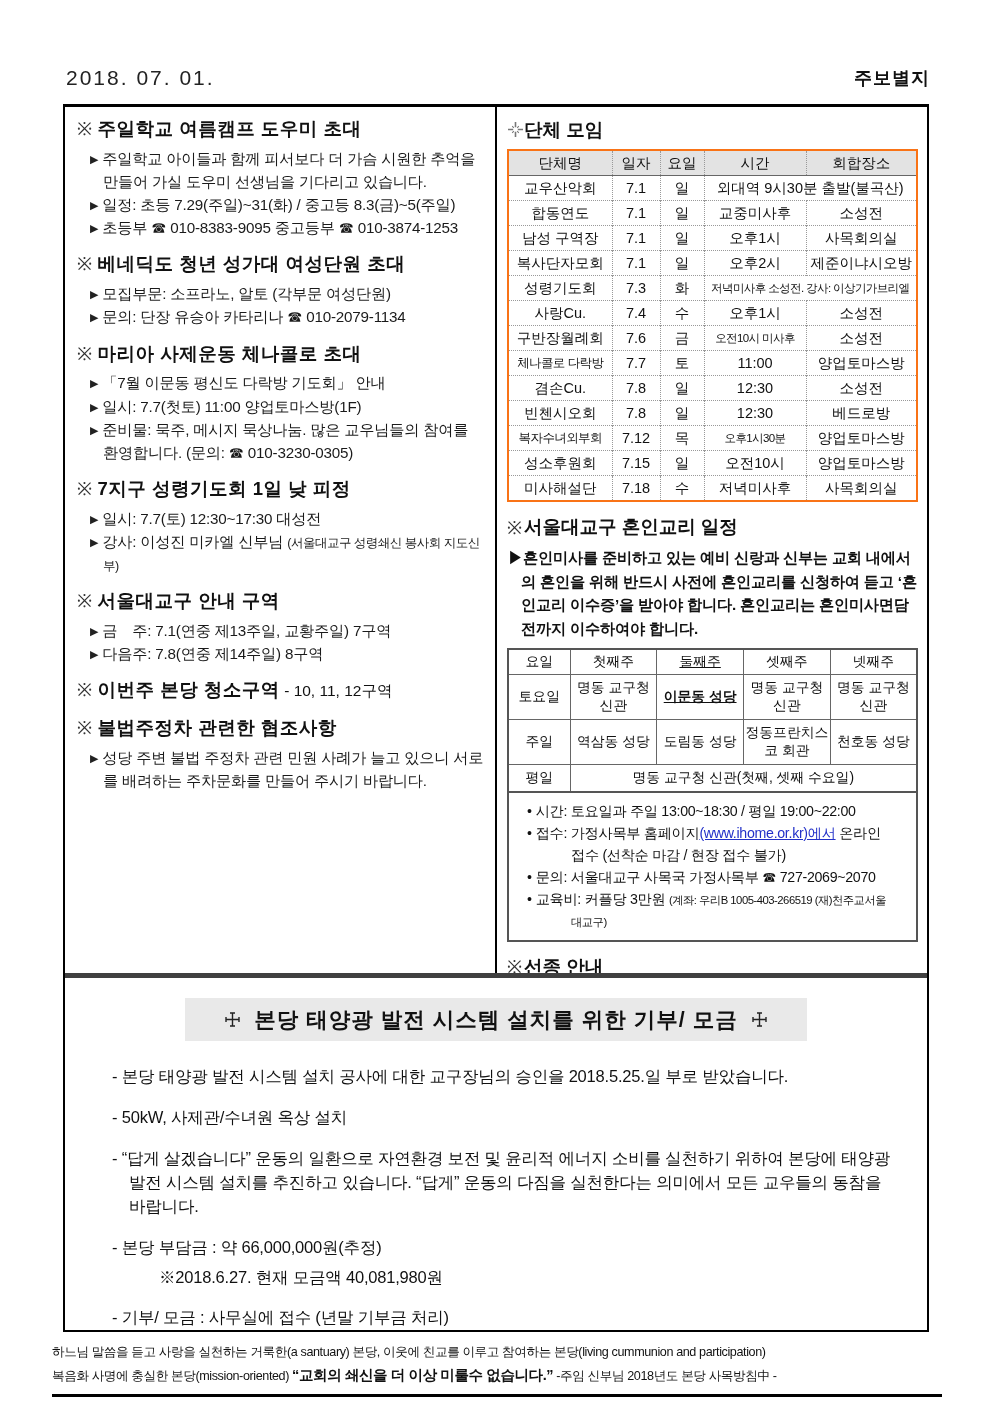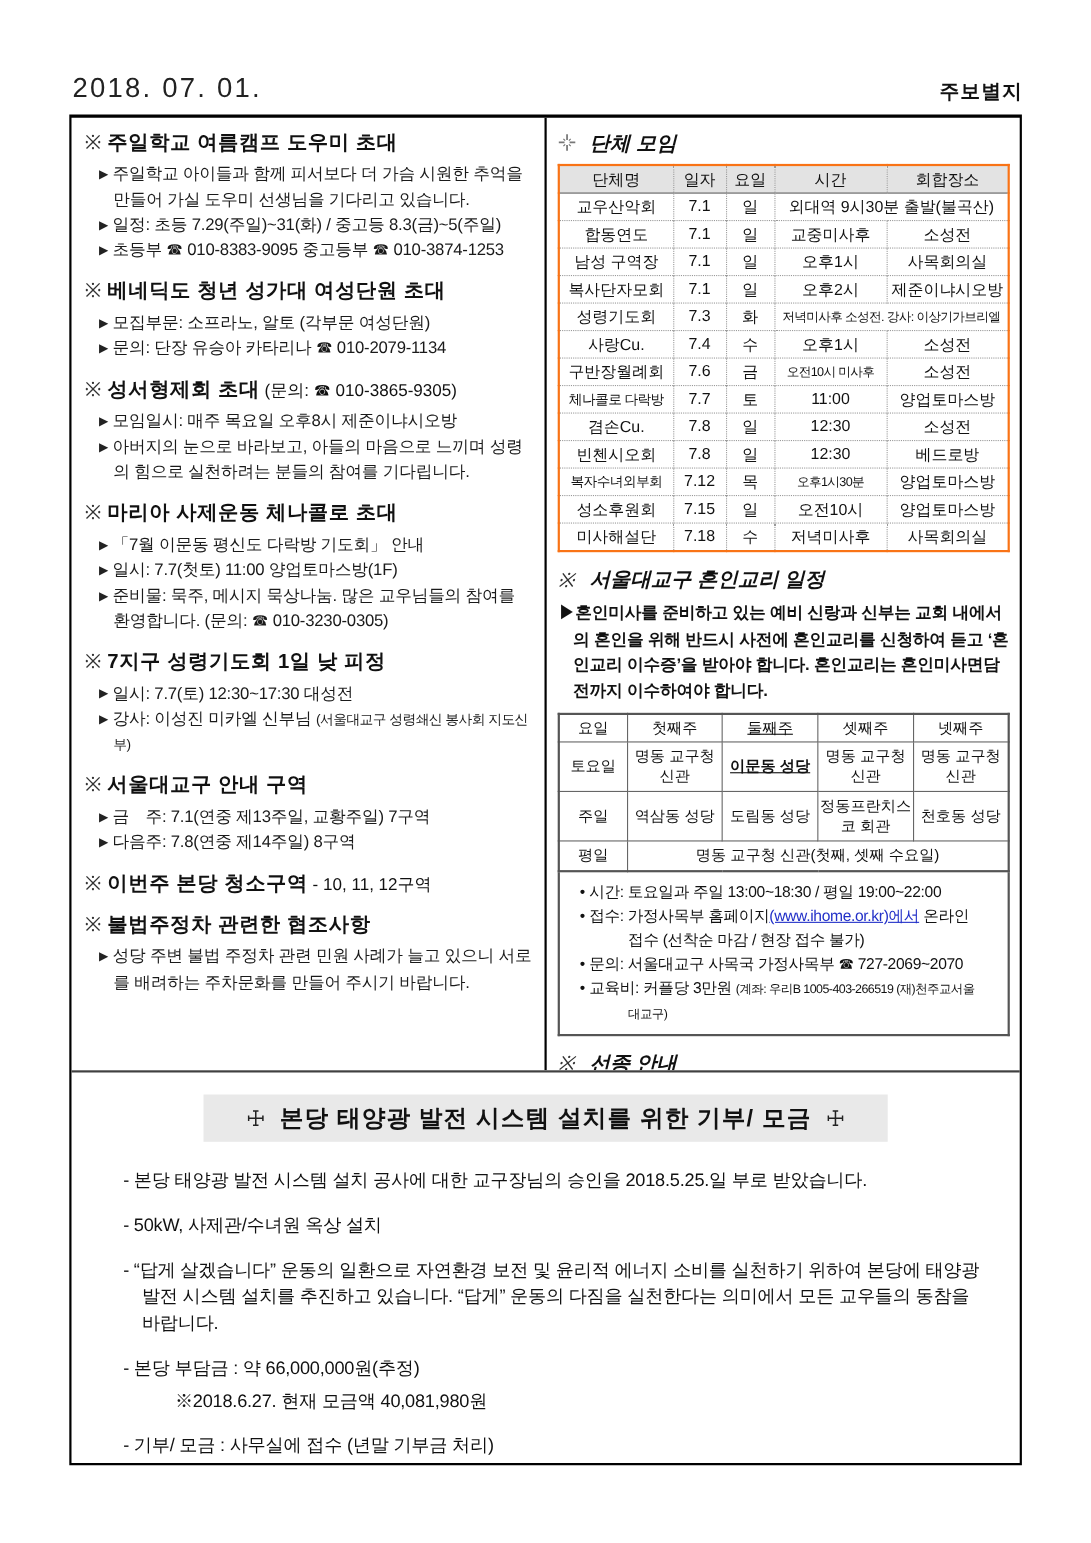--- a/index.html
+++ b/index.html
@@ -1,40 +1,40 @@
 <!DOCTYPE html>
 <html><head>
 <meta charset="utf-8">
 <style>
   html,body{margin:0;padding:0;background:#fff;}
   .page{position:relative;width:992px;height:1403px;background:#fff;overflow:hidden;
         font-family:"Liberation Sans",sans-serif;color:#111;}
   
   .hdr{position:absolute;top:66px;left:66px;right:62px;display:flex;
        justify-content:space-between;align-items:flex-end;}
-  .hdr-date{font-size:25px;letter-spacing:2px;color:#222;}
+  .hdr-date{font-size:21px;letter-spacing:2px;color:#222;}
   .hdr-mast{font-size:18px;font-weight:bold;letter-spacing:1px;}
   
   .main-box{position:absolute;top:104px;left:63px;width:866px;height:1228px;
             border:2px solid #000;border-top:3px solid #000;box-sizing:border-box;}
   .columns{display:flex;height:866px;overflow:hidden;}
   .col-left{width:432px;box-sizing:border-box;padding:10px 10px 0 12px;
             border-right:2px solid #000;overflow:hidden;}
   .col-right{flex:1;box-sizing:border-box;padding:8px 9px 0 10px;overflow:hidden;}
   
   .section{margin-bottom:13px;}
   .sec-title{font-size:18.5px;font-weight:bold;letter-spacing:.5px;margin-bottom:5px;line-height:1.35;}
   .sec-mark{color:#333;font-weight:normal;margin-right:5px;font-size:18px;}
   .sec-suffix{font-weight:normal;font-size:15.5px;letter-spacing:0;}
   .bullet{font-size:15.2px;line-height:1.52;padding-left:26px;text-indent:-13px;
           color:#1a1a1a;letter-spacing:-0.2px;}
   .bullet .bmark{font-size:11px;color:#222;margin-right:4px;vertical-align:1px;}
   .bullet .bsmall{font-size:12.5px;letter-spacing:-0.5px;}
   
-  .rtitle{font-size:18.5px;font-weight:bold;margin:2px 0 7px 0;display:flex;align-items:center;gap:12px;font-style:italic;}
+  .rtitle{font-size:18.5px;font-weight:bold;margin:2px 0 7px 0;display:flex;align-items:center;gap:0;}
   .rsec-mark{color:#333;font-weight:normal;margin-right:2px;font-size:18px;}
   table{border-collapse:collapse;width:100%;table-layout:fixed;}
   .meet-table{border:2px solid #f97316;font-size:14.5px;margin-bottom:12px;}
   .meet-table th{background:#e3e3e3;font-weight:normal;border-bottom:1px solid #666;
                  padding:2.5px 1px;font-size:14.5px;}
   .meet-table td{border-top:1px dotted #999;padding:2.5px 2px;text-align:center;
                  white-space:nowrap;overflow:hidden;}
   .meet-table td,.meet-table th{border-left:1px dotted #999;}
   .meet-table td:first-child,.meet-table th:first-child{border-left:none;}
   .meet-table .c-name{width:104px;}
@@ -50,21 +50,21 @@
   .mar-table td{border:1px solid #666;padding:4px 1px;text-align:center;line-height:1.3;}
   .em-cell{font-weight:bold;text-decoration:underline;}
   .notes-box{border:2px solid #555;border-top:none;padding:7px 20px 8px 10px;}
   .note{font-size:14.2px;line-height:1.55;padding-left:52px;text-indent:-44px;letter-spacing:-0.3px;}
   .note .ndot{margin-right:4px;}
   .note .nsm{font-size:11.3px;letter-spacing:-0.5px;}
   .note a{color:#2230c8;text-decoration:underline;}
   
   .funeral{margin-top:12px;}
   
-  .fund{border-top:2px solid #404040;height:357px;box-sizing:border-box;padding:20px 34px 0 34px;overflow:hidden;}
+  .fund{border-top:5px solid #404040;height:357px;box-sizing:border-box;padding:20px 34px 0 34px;overflow:hidden;}
   .banner{background:#e9e9e9;margin:0 86px 24px 86px;text-align:center;padding:7px 0;}
   .banner-inner{font-size:21.5px;font-weight:bold;letter-spacing:1px;display:inline-flex;align-items:center;gap:14px;}
   .fund-item{font-size:16.5px;line-height:1.45;letter-spacing:-0.2px;margin-bottom:17px;
              padding-left:30px;text-indent:-17px;}
   .fund-sub{font-size:16.5px;letter-spacing:-0.2px;padding-left:30px;margin-top:6px;text-indent:0;}
   
   .footer{position:absolute;left:52px;right:50px;bottom:6px;border-bottom:3px solid #000;
           padding-bottom:6px;}
   .f-line{font-size:12.6px;line-height:1.75;letter-spacing:-0.4px;color:#111;white-space:nowrap;}
   .f-bold{font-weight:bold;font-size:14.5px;}
@@ -86,25 +86,20 @@
           <div class="section">
             <div class="sec-title"><span class="sec-mark">※</span><span>주일학교 여름캠프 도우미 초대</span></div>
             <div class="bullet"><span class="bmark">▶</span><span>주일학교 아이들과 함께 피서보다 더 가슴 시원한 추억을 만들어 가실 도우미 선생님을 기다리고 있습니다.</span></div>
             <div class="bullet"><span class="bmark">▶</span><span>일정: 초등 7.29(주일)~31(화) / 중고등 8.3(금)~5(주일)</span></div>
             <div class="bullet"><span class="bmark">▶</span><span>초등부 ☎ 010-8383-9095 중고등부 ☎ 010-3874-1253</span></div>
           </div>
           <div class="section">
             <div class="sec-title"><span class="sec-mark">※</span><span>베네딕도 청년 성가대 여성단원 초대</span></div>
             <div class="bullet"><span class="bmark">▶</span><span>모집부문: 소프라노, 알토 (각부문 여성단원)</span></div>
             <div class="bullet"><span class="bmark">▶</span><span>문의: 단장 유승아 카타리나 ☎ 010-2079-1134</span></div>
-          </div>
-          <div class="section">
-            <div class="sec-title"><span class="sec-mark">※</span><span>성서형제회 초대</span><span class="sec-suffix"> (문의: ☎ 010-3865-9305)</span></div>
-            <div class="bullet"><span class="bmark">▶</span><span>모임일시: 매주 목요일 오후8시 제준이냐시오방</span></div>
-            <div class="bullet"><span class="bmark">▶</span><span>아버지의 눈으로 바라보고, 아들의 마음으로 느끼며 성령의 힘으로 실천하려는 분들의 참여를 기다립니다.</span></div>
           </div>
           <div class="section">
             <div class="sec-title"><span class="sec-mark">※</span><span>마리아 사제운동 체나콜로 초대</span></div>
             <div class="bullet"><span class="bmark">▶</span><span>「7월 이문동 평신도 다락방 기도회」 안내</span></div>
             <div class="bullet"><span class="bmark">▶</span><span>일시: 7.7(첫토) 11:00 양업토마스방(1F)</span></div>
             <div class="bullet"><span class="bmark">▶</span><span>준비물: 묵주, 메시지 묵상나눔. 많은 교우님들의 참여를 환영합니다. (문의: ☎ 010-3230-0305)</span></div>
           </div>
           <div class="section">
             <div class="sec-title"><span class="sec-mark">※</span><span>7지구 성령기도회 1일 낮 피정</span></div>
             <div class="bullet"><span class="bmark">▶</span><span>일시: 7.7(토) 12:30~17:30 대성전</span></div>
@@ -321,14 +316,18 @@
       <div id="fund-items">
           <div class="fund-item">- 본당 태양광 발전 시스템 설치 공사에 대한 교구장님의 승인을 2018.5.25.일 부로 받았습니다.</div>
           <div class="fund-item">- 50kW, 사제관/수녀원 옥상 설치</div>
           <div class="fund-item">- “답게 살겠습니다” 운동의 일환으로 자연환경 보전 및 윤리적 에너지 소비를 실천하기 위하여 본당에 태양광 발전 시스템 설치를 추진하고 있습니다. “답게” 운동의 다짐을 실천한다는 의미에서 모든 교우들의 동참을 바랍니다.</div>
           <div class="fund-item">- 본당 부담금 : 약 66,000,000원(추정)<div class="fund-sub">※2018.6.27. 현재 모금액 40,081,980원</div></div>
           <div class="fund-item">- 기부/ 모금 : 사무실에 접수 (년말 기부금 처리)</div>
         </div>
     </div>
   </div>
 
+  <div class="footer">
+    <div class="f-line">하느님 말씀을 듣고 사랑을 실천하는 거룩한(a santuary) 본당, 이웃에 친교를 이루고 참여하는 본당(living cummunion and participation)</div>
+    <div class="f-line"><span>복음화 사명에 충실한 본당(mission-oriented) </span><span class="f-bold">“교회의 쇄신을 더 이상 미룰수 없습니다.”</span><span> -주임 신부님 2018년도 본당 사목방침中 -</span></div>
+  </div>
 
 </div>
 
 </body></html>

